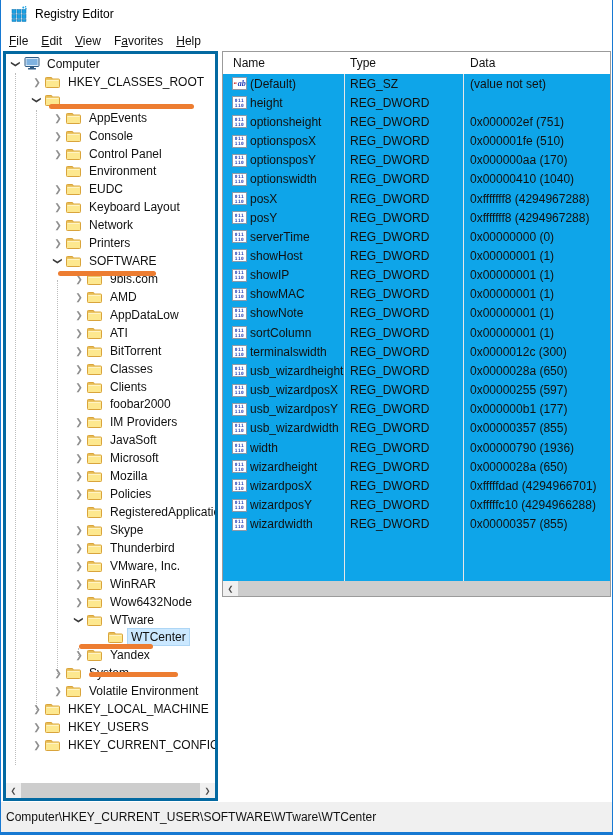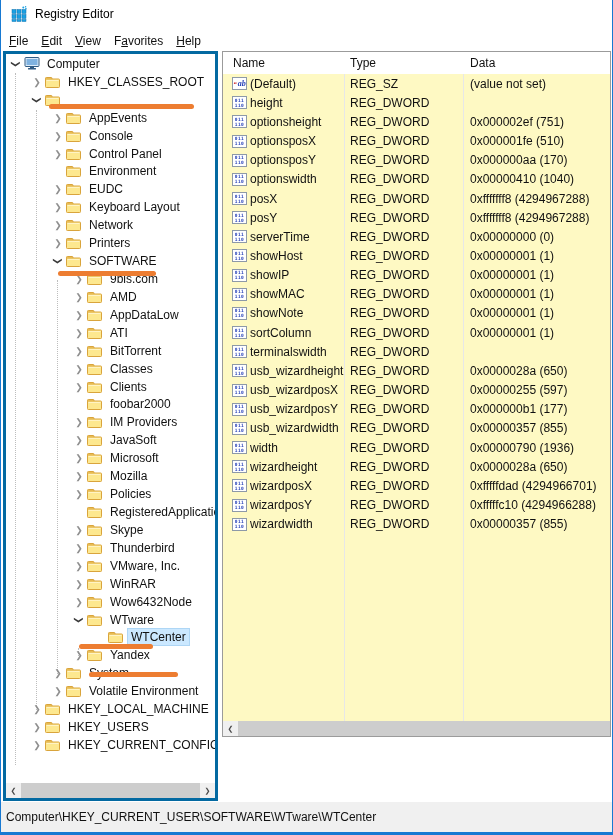--- a/index.html
+++ b/index.html
@@ -9,22 +9,22 @@
   
   .titlebar{height:28px;display:flex;align-items:center;padding-left:10px;gap:8px;font-size:12px;background:#fff;}
   .titlebar .ttl{color:#000;}
   
   .menubar{height:23px;display:flex;align-items:flex-end;padding-left:2px;font-size:12px;background:#fff;}
   .menu-item{padding:3px 6px;margin-right:1px;cursor:default;}
   .accel{text-decoration:underline;}
   
   .left-pane{position:absolute;left:2px;top:51px;width:215px;height:750px;box-sizing:border-box;
     border:3px solid #0369a1;background:#fff;overflow:hidden;}
-  .right-pane{position:absolute;left:221px;top:51px;right:1px;height:686px;box-sizing:border-box;
-    border:1px solid #9b9b9b;background:#fef9c3;overflow:hidden;}
+  .right-pane{position:absolute;left:221px;top:51px;right:1px;height:546px;box-sizing:border-box;
+    border:1px solid #9b9b9b;background:#0ea5e9;overflow:hidden;}
   
   .tree{position:absolute;left:0;top:1px;right:0;bottom:15px;overflow:hidden;}
   .tree-row{height:17.93px;display:flex;align-items:center;white-space:nowrap;font-size:12px;position:relative;z-index:2;}
   .chev{width:12px;min-width:12px;font-size:9px;color:#8f8f8f;display:inline-flex;align-items:center;justify-content:center;}
   .chev.open{transform:rotate(90deg);color:#3a3a3a;}
   .chev.hidden{visibility:hidden;}
   .ticon{width:17px;min-width:17px;display:inline-flex;align-items:center;margin:0 3px 0 2px;}
   .tlabel{padding:1px 3px;}
   .tlabel.selected{background:#cbe8ff;outline:1px solid #aed6f5;}
   .dotline{position:absolute;width:0;border-left:1px dotted #bdbdbd;z-index:1;}
@@ -695,20 +695,21 @@
   </div>
         <div class="vrow">
     <span class="vc name">
       <span class="vicon dword">
               <span>011</span>
               <span>110</span>
             </span>
       <span class="vname">terminalswidth</span>
     </span>
     <span class="vc type">REG_DWORD</span>
+    <span class="vc data">0x0000012c (300)</span>
   </div>
         <div class="vrow">
     <span class="vc name">
       <span class="vicon dword">
               <span>011</span>
               <span>110</span>
             </span>
       <span class="vname">usb_wizardheight</span>
     </span>
     <span class="vc type">REG_DWORD</span>

